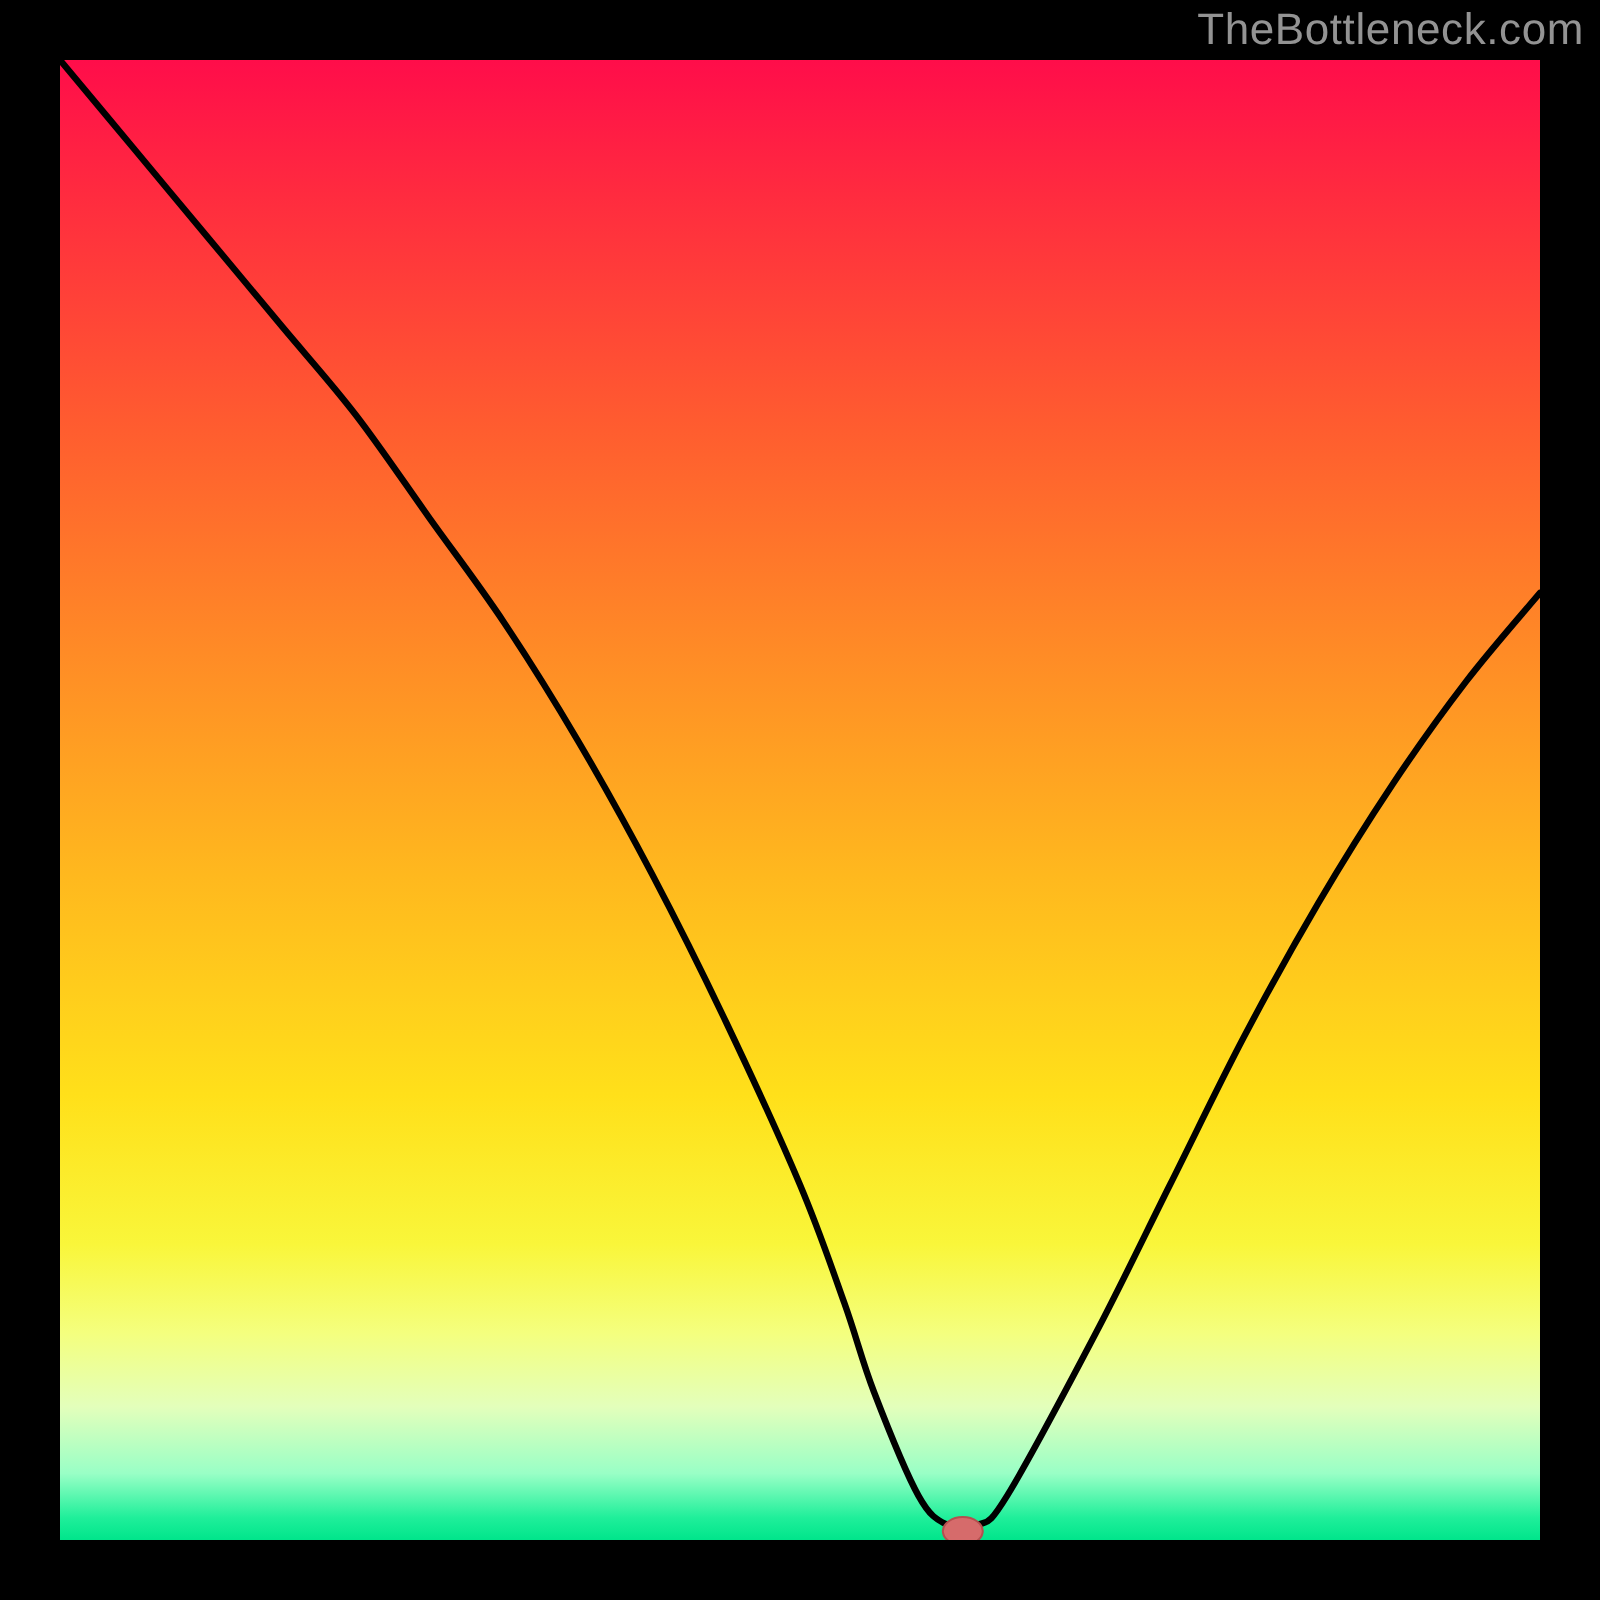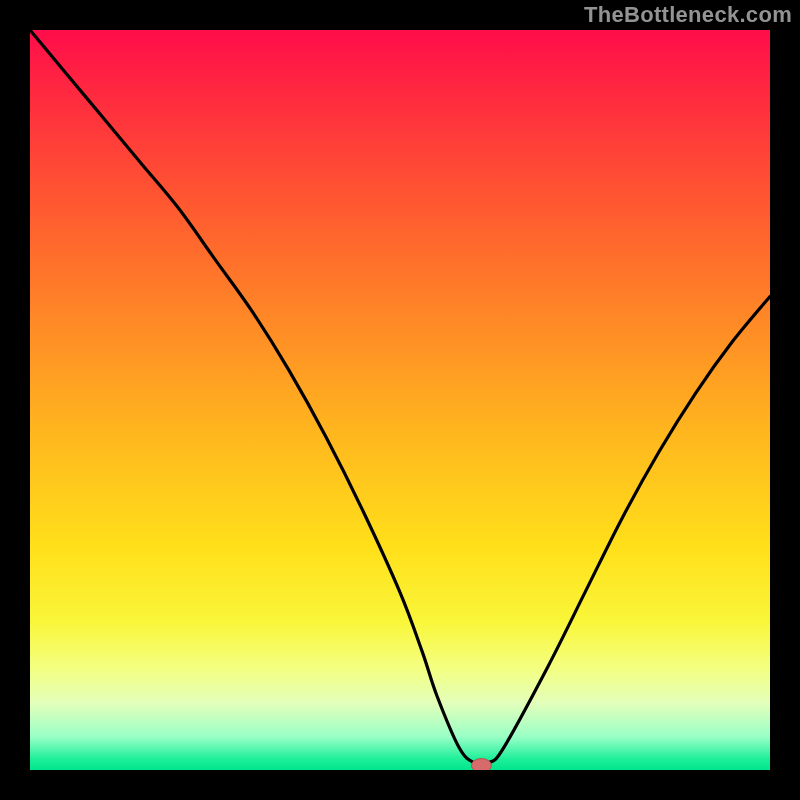--- a/index.html
+++ b/index.html
@@ -16,21 +16,21 @@
     width: 800px;
     height: 800px;
     background: #000;
   }
   .watermark {
     position: absolute;
     top: 2px;
     right: 8px;
     color: #939393;
     font-size: 22px;
-    font-weight: 700;
+    font-weight: 400;
     letter-spacing: 0.3px;
     z-index: 20;
   }
   .plot-area {
     position: absolute;
     left: 30px;
     top: 30px;
     width: 740px;
     height: 740px;
     overflow: hidden;

